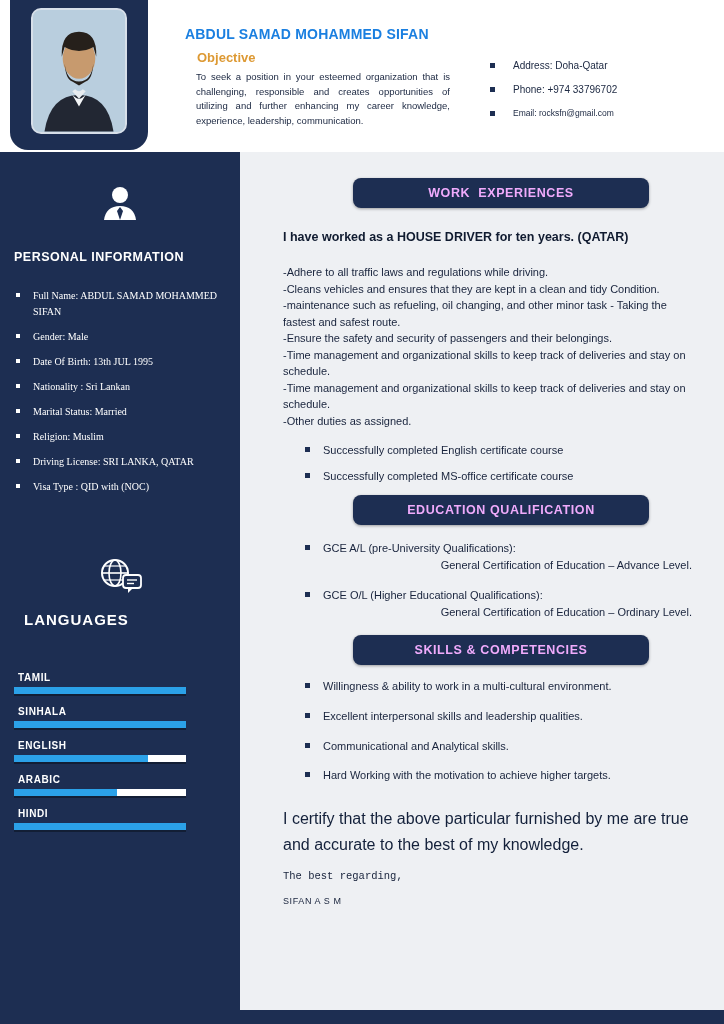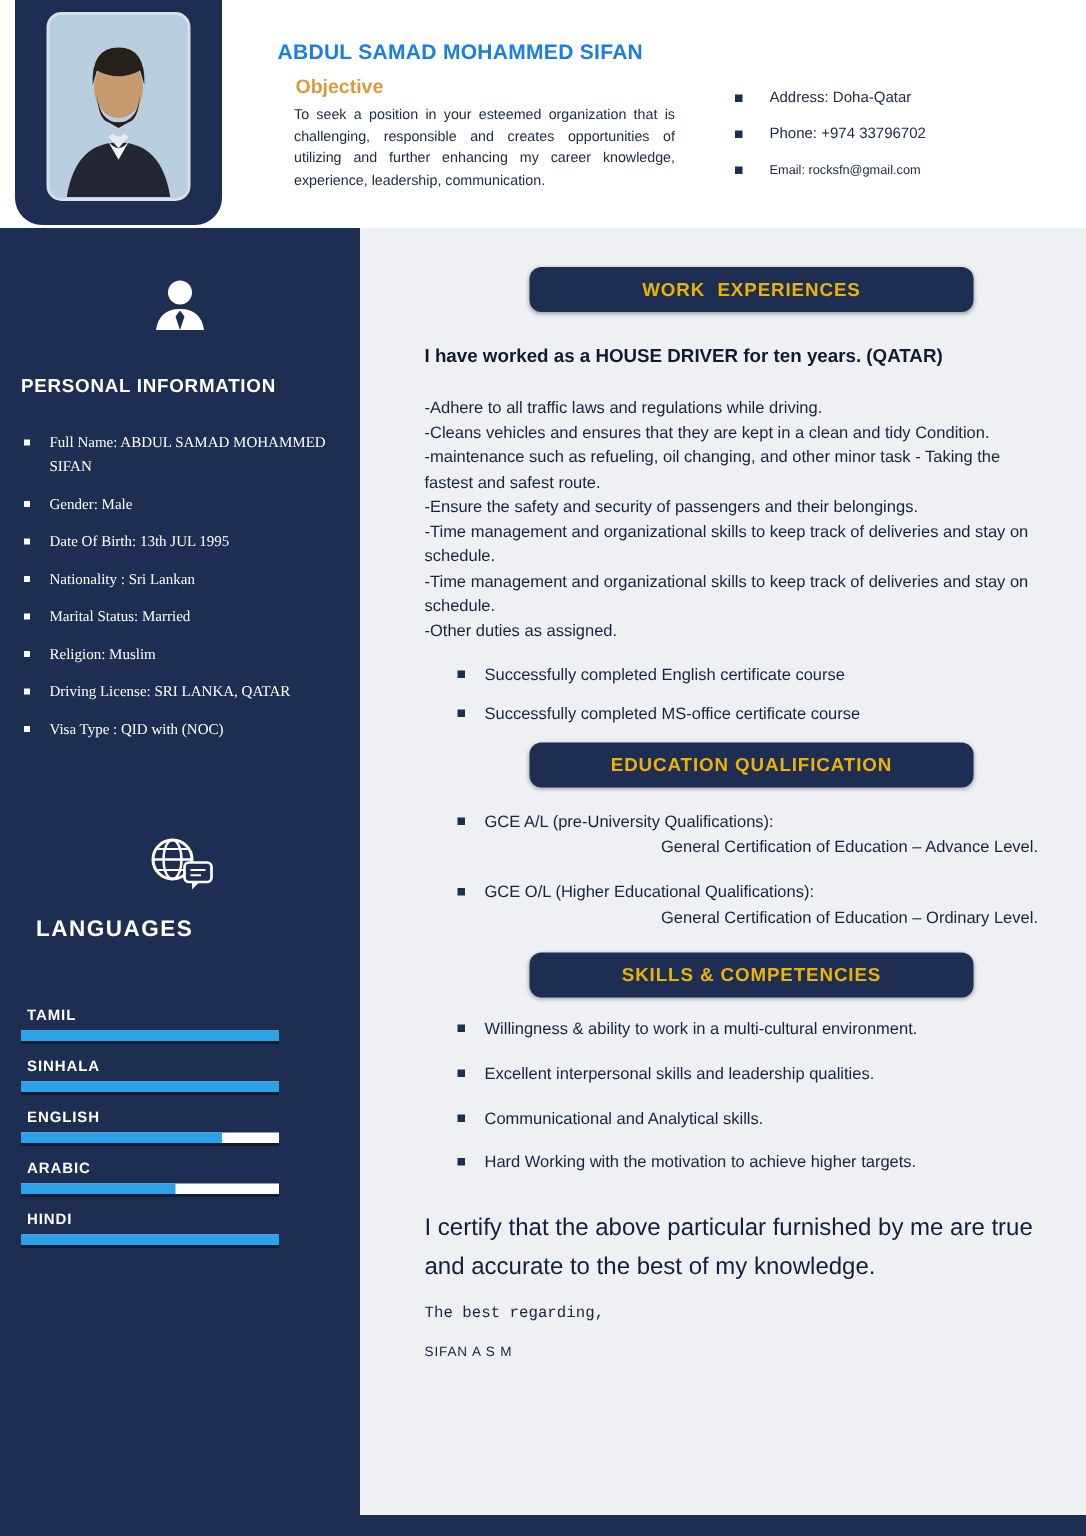--- a/index.html
+++ b/index.html
@@ -34,21 +34,21 @@
   .lang-icon{display:block;margin:60px auto 0;width:46px;height:40px;}
   .lang-title{margin-top:16px;text-align:left;font-size:15px;font-weight:bold;letter-spacing:1px;padding-left:24px;}
   .langs{margin-top:44px;}
   .lang{margin-bottom:12px;}
   .lang .lbl{margin-left:18px;font-size:10px;font-weight:bold;letter-spacing:.6px;margin-bottom:4px;}
   .lang .track{margin-left:14px;width:172px;height:7px;background:#fff;box-shadow:0 2px 0 rgba(0,0,0,.35);}
   .lang .fill{height:100%;background:var(--bar);}
 
   
   .main{position:absolute;left:240px;top:152px;width:484px;height:858px;background:var(--mainbg);padding:26px 32px 0 43px;color:var(--ink);}
-  .banner{width:296px;height:30px;margin-left:70px;background:var(--navy);border-radius:8px;color:#eab308;
+  .banner{width:296px;height:30px;margin-left:70px;background:var(--navy);border-radius:8px;color:#f0abfc;
           display:flex;align-items:center;justify-content:center;font-size:12.5px;font-weight:bold;
           letter-spacing:.6px;white-space:pre;box-shadow:0 1px 3px rgba(0,0,0,.35);}
   .intro{margin-top:22px;font-size:12.5px;font-weight:bold;color:#101b30;}
   .duties-title{margin-top:26px;font-size:11px;}
   .duties{margin-top:20px;font-size:11px;line-height:1.5;}
   .b-prof{margin-top:26px;}
   .blist{list-style:none;margin-top:14px;}
   .blist li{display:flex;align-items:flex-start;font-size:11px;line-height:1.45;margin-bottom:10px;}
   .blist .sq.navy{margin-left:22px;margin-right:13px;margin-top:4px;}
   .b-edu{margin-top:8px;}

